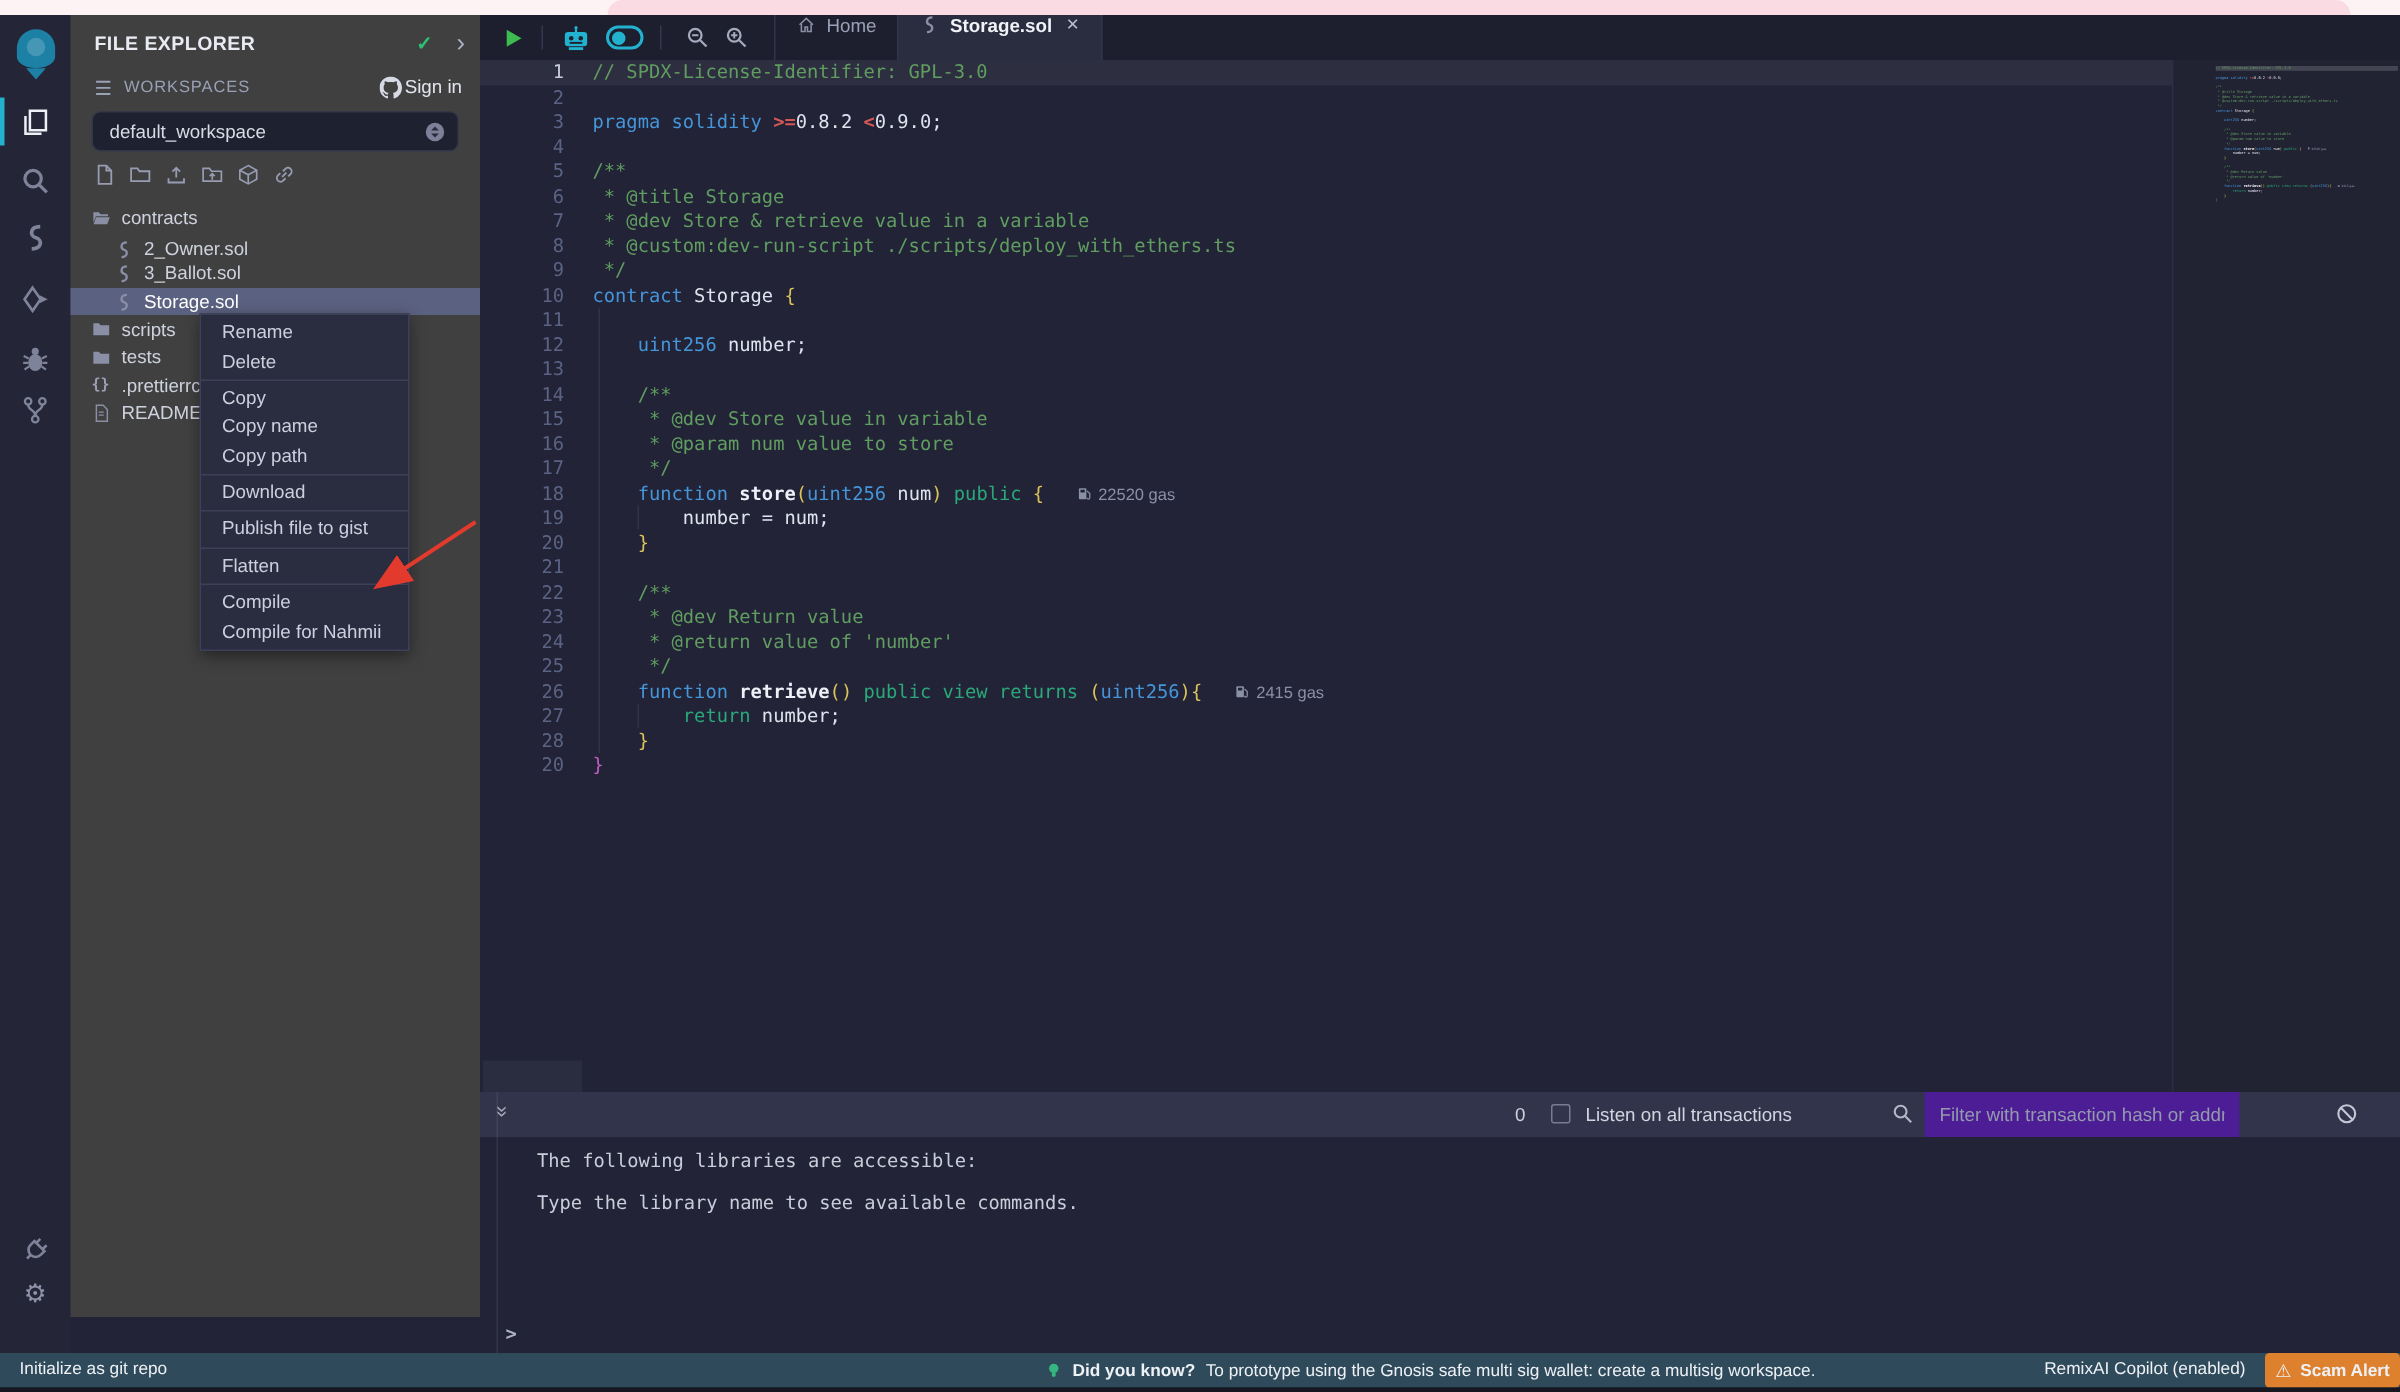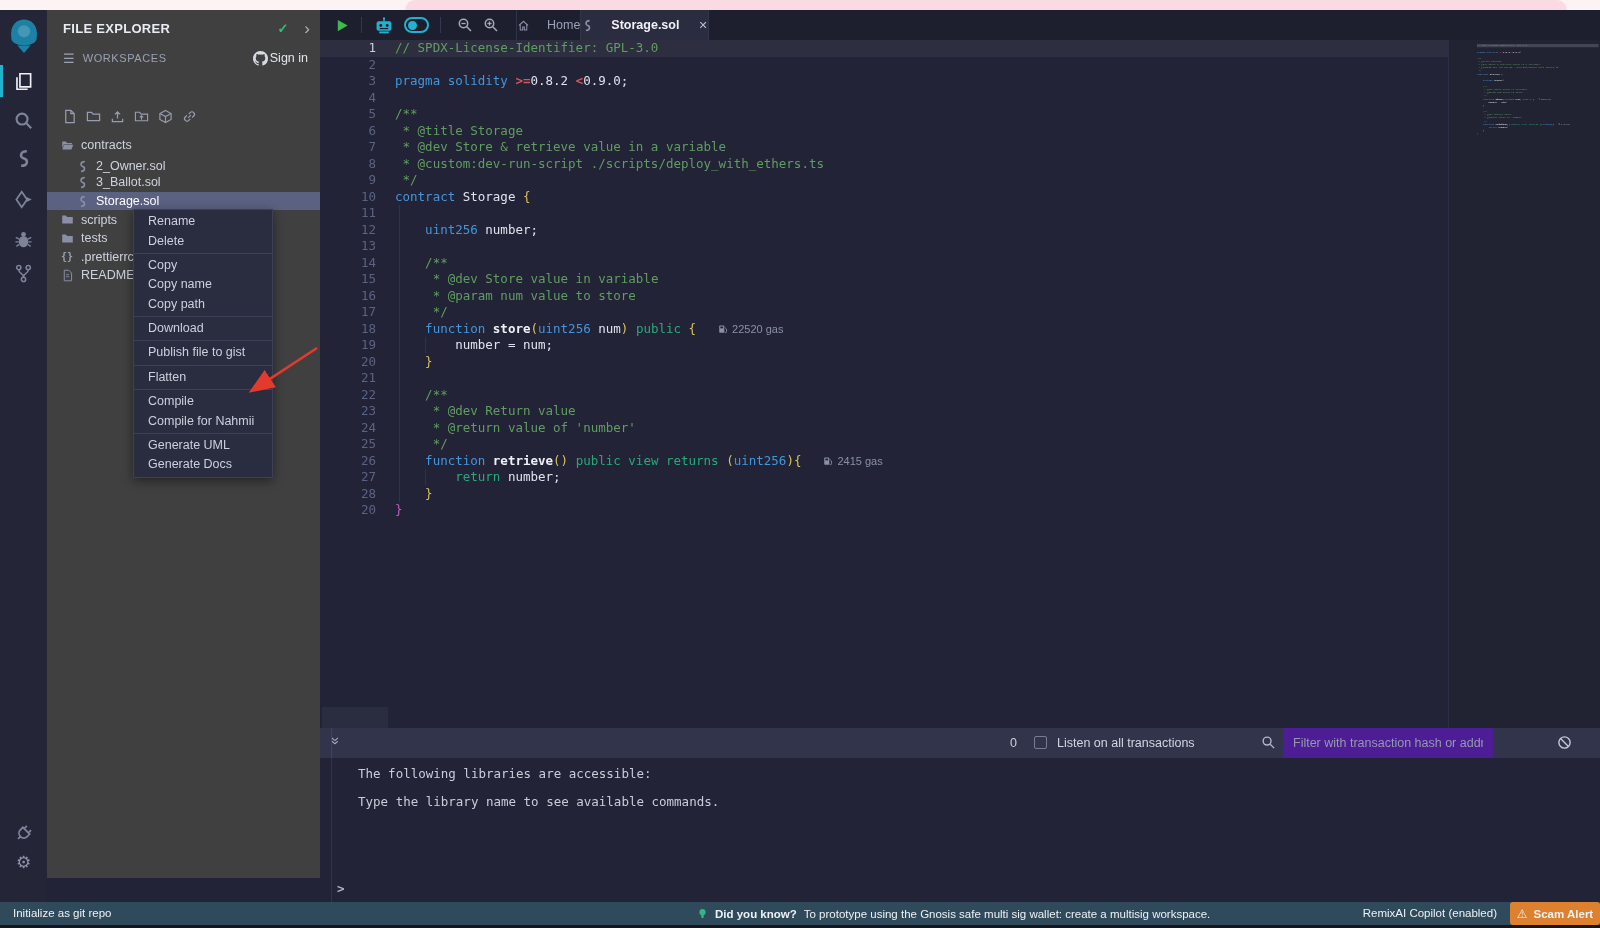--- a/index.html
+++ b/index.html
@@ -51,21 +51,21 @@
   .etb-play{margin-left:15px;display:inline-flex;cursor:pointer}
   .etb-play svg{width:15px;height:15px}
   .etb-sep{width:1px;height:16px;background:#35374e;margin:0 11px}
   .etb-robot{color:var(--accent);display:inline-flex;cursor:pointer}
   .etb-robot svg{width:22px;height:17px}
   .etb-toggle{margin-left:9px;width:21px;height:12px;border:2px solid var(--accent);border-radius:9px;position:relative;display:inline-block;cursor:pointer}
   .knob{position:absolute;left:1.5px;top:1.5px;width:9px;height:9px;border-radius:50%;background:var(--accent)}
   .etb-zoom{color:#a6aabd;margin:0 5px;display:inline-flex;cursor:pointer}
   .etb-zoom svg{width:16px;height:16px}
   .tabs{display:flex;height:30px;margin-left:12px}
-  .tab{display:flex;align-items:center;gap:17px;padding:0 0;border-left:1px solid #32344a;font-size:12.5px;color:#9aa0b5;cursor:pointer}
+  .tab{display:flex;gap:7px;padding:0 14px;border-left:1px solid #32344a;font-size:12.5px;color:#9aa0b5;cursor:pointer}
   .tab:last-child{border-right:1px solid #32344a}
   .tab.active{background:#2a2c3f;color:#f0f2f7;font-weight:bold}
   .tab .ticon{color:#8a8fa5;display:inline-flex}
   .tab .ticon svg{width:13px;height:13px}
   .tab .close{font-size:11px;color:#b9bdcd;margin-left:2px;font-weight:normal}
   
   .code-area{left:320px;top:40px;width:1280px;height:688px;background:#222336;overflow:hidden}
   .line-hl{position:absolute;left:0;top:0;width:1128px;height:17px;background:rgba(255,255,255,.05)}
   .gutter{position:absolute;left:0;top:0;width:70px}
   .gl{height:16.5px;text-align:right;padding-right:14px;font:12.5px/16.5px "DejaVu Sans Mono",monospace;color:#5b6384;box-sizing:border-box}
@@ -195,20 +195,29 @@
     <span class="fe-ws">WORKSPACES</span>
     <span class="fe-signin">
       <span class="gh">
           <svg viewBox="0 0 16 16">
             <path fill="currentColor" d="M8 0C3.58 0 0 3.58 0 8c0 3.54 2.29 6.53 5.47 7.59.4.07.55-.17.55-.38 0-.19-.01-.82-.01-1.49-2.01.37-2.53-.49-2.69-.94-.09-.23-.48-.94-.82-1.13-.28-.15-.68-.52-.01-.53.63-.01 1.08.58 1.23.82.72 1.21 1.87.87 2.33.66.07-.52.28-.87.51-1.07-1.78-.2-3.64-.89-3.64-3.95 0-.87.31-1.59.82-2.15-.08-.2-.36-1.02.08-2.12 0 0 .67-.21 2.2.82.64-.18 1.32-.27 2-.27s1.36.09 2 .27c1.53-1.04 2.2-.82 2.2-.82.44 1.1.16 1.92.08 2.12.51.56.82 1.27.82 2.15 0 3.07-1.87 3.75-3.65 3.95.29.25.54.73.54 1.48 0 1.07-.01 1.93-.01 2.2 0 .21.15.46.55.38A8.01 8.01 0 0 0 16 8c0-4.42-3.58-8-8-8z"></path>
           </svg>
         </span>
       <span>Sign in</span>
     </span>
   </div>
+  <div class="fe-select">
+    <span class="wsname">default_workspace</span>
+    <span class="sort">
+        <svg viewBox="0 0 16 16">
+          <circle cx="8" cy="8" r="7" fill="#7c8198"></circle>
+          <path d="M5 6.8 L8 3.8 L11 6.8 Z M5 9.2 L8 12.2 L11 9.2 Z" fill="#2a2c3f"></path>
+        </svg>
+      </span>
+  </div>
   <div class="fe-tools" id="fe-tools">
       <span class="tool">
         <svg viewBox="0 0 16 16">
           <path d="M4 1.5 h5.5 L13 5 v9.5 H4 Z" fill="none" stroke="currentColor" stroke-width="1.3"></path>
           <path d="M9.5 1.5 V5 H13" fill="none" stroke="currentColor" stroke-width="1.3"></path>
         </svg>
       </span>
       <span class="tool">
         <svg viewBox="0 0 16 16">
           <path d="M1.5 3.5 h4.5 l1.5 2 h7 v7 h-13 Z" fill="none" stroke="currentColor" stroke-width="1.3"></path>
@@ -318,24 +327,20 @@
     </div>
     <div class="cm-group">
       <div class="cm-item">Publish file to gist</div>
     </div>
     <div class="cm-group">
       <div class="cm-item">Flatten</div>
     </div>
     <div class="cm-group">
       <div class="cm-item">Compile</div>
       <div class="cm-item">Compile for Nahmii</div>
-    </div>
-    <div class="cm-group">
-      <div class="cm-item">Generate UML</div>
-      <div class="cm-item">Generate Docs</div>
     </div>
   </div>
 
 <svg class="annot-arrow" width="92" height="64">
   <defs>
       <marker id="ah" markerWidth="10" markerHeight="8" refX="8" refY="4" orient="auto">
         <polygon points="0 0, 10 4, 0 8" fill="#e23a2c"></polygon>
       </marker>
     </defs>
   <line x1="84" y1="8" x2="20" y2="50" stroke="#e23a2c" stroke-width="2.6" marker-end="url(#ah)"></line>

